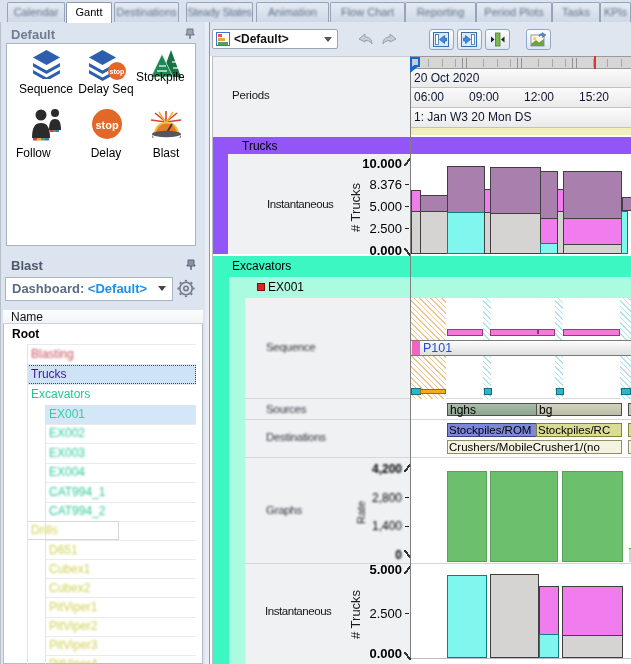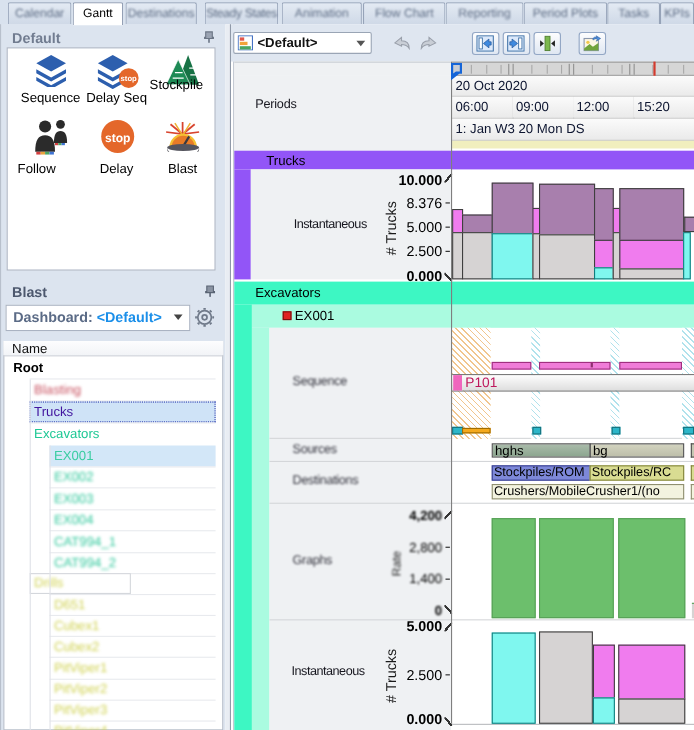--- a/index.html
+++ b/index.html
@@ -357,21 +357,21 @@
   <div class="abs" style="left:555px;top:298px;width:8px;height:101px;background:repeating-linear-gradient(45deg,#ffffff 0,#ffffff 2.9px,#b0e2ec 2.9px,#b0e2ec 3.9px);"></div>
   <div class="abs" style="left:620px;top:298px;width:11px;height:101px;background:repeating-linear-gradient(45deg,#ffffff 0,#ffffff 2.9px,#b0e2ec 2.9px,#b0e2ec 3.9px);"></div>
 
   <div class="abs" style="left:447px;top:329px;width:36px;height:7px;background:#f07cd8;border:1px solid #a03080;"></div>
   <div class="abs" style="left:490px;top:329px;width:65px;height:7px;background:#f07cd8;border:1px solid #a03080;"></div>
     <div class="abs" style="left:537px;top:330px;width:2px;height:4px;background:#90306f;"></div>
   <div class="abs" style="left:563px;top:329px;width:57px;height:7px;background:#f07cd8;border:1px solid #a03080;"></div>
 
   <div class="abs" style="left:411px;top:340px;width:220px;height:16px;background:linear-gradient(#fdfdfd,#dedede);border-top:1px solid #7a7a7a;border-bottom:1px solid #7a7a7a;"></div>
   <div class="abs" style="left:412px;top:341px;width:8px;height:14px;background:#ef66bd;"></div>
-  <div class="abs" style="left:423px;top:341px;font-size:12.5px;color:#be185d;">P101</div>
+  <div class="abs" style="left:423px;top:341px;font-size:12.5px;color:#1d4ed8;">P101</div>
 
   <div class="abs" style="left:411px;top:388px;width:10px;height:7px;background:#2cb6c9;border:1px solid #13707c;"></div>
   <div class="abs" style="left:420px;top:389px;width:26px;height:5px;background:#f5a91c;border:1px solid #a06c00;"></div>
   <div class="abs" style="left:484px;top:388px;width:8px;height:7px;background:#2cb6c9;border:1px solid #13707c;"></div>
   <div class="abs" style="left:556px;top:388px;width:8px;height:7px;background:#2cb6c9;border:1px solid #13707c;"></div>
   <div class="abs" style="left:621px;top:388px;width:10px;height:7px;background:#2cb6c9;border:1px solid #13707c;"></div>
 
   <div class="abs" style="left:447px;top:403px;width:90px;height:13px;background:linear-gradient(#aabbaa,#8ca68f);border:1px solid #4f4f4f;font-size:12px;line-height:12px;padding-left:2px;">hghs</div>
   <div class="abs" style="left:536px;top:403px;width:86px;height:13px;background:linear-gradient(#d2d3bf,#bdbea9);border:1px solid #4f4f4f;font-size:12px;line-height:12px;padding-left:2px;">bg</div>
   <div class="abs" style="left:628px;top:403px;width:3px;height:13px;background:#c6c7b2;border:1px solid #4f4f4f;border-right:none;"></div>

